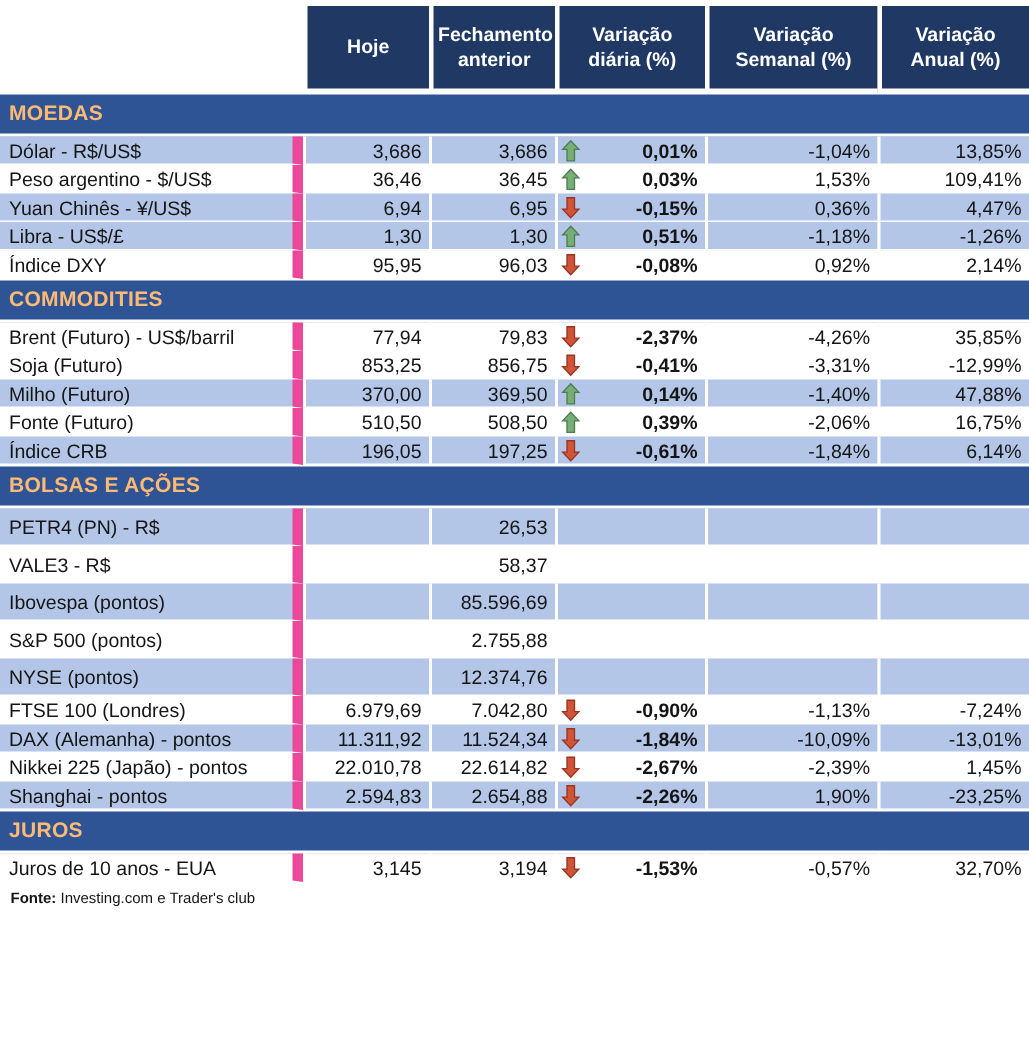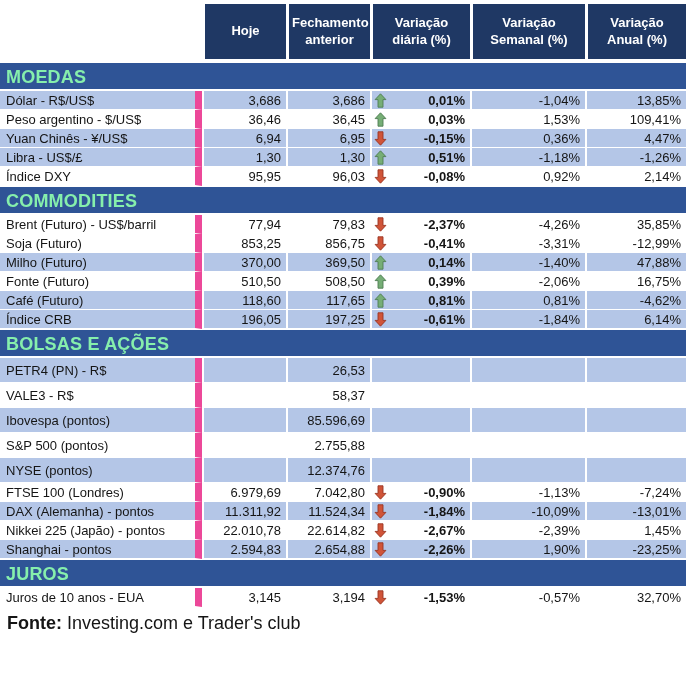--- a/index.html
+++ b/index.html
@@ -19,41 +19,41 @@
   td.colhead{
     background:var(--header-bg,#1F3864);
     color:#fff;font-weight:bold;font-size:13px;line-height:1.25;
     text-align:center;vertical-align:middle;
     height:58px;border-left:3px solid #fff;border-bottom:3px solid #fff;
     white-space:normal;padding:2px 3px;
   }
   
   td.band{
     background:var(--section-bg,#2F5496);
-    color:#86efac;font-weight:bold;font-size:18px;
+    color:#fdba74;font-weight:bold;font-size:14px;
     height:29px;vertical-align:top;padding:4px 0 0 6px;
     border-top:1px solid #fff;border-bottom:2px solid #fff;
     letter-spacing:0.2px;
   }
   
   tr.datarow td{
     height:19px;font-size:13px;vertical-align:middle;
     border-bottom:1px solid #fff;background:#fff;
   }
   tr.datarow.tall td{height:25px;}
   tr.datarow.shaded td{background:var(--stripe,#B4C6E7);}
   td.lbl{padding-left:6px;text-align:left;border-right:7px solid #ec4899;}
   td.num{text-align:right;padding-right:5px;border-left:2px solid #fff;}
   td.vard{border-left:2px solid #fff;padding:0 5px 0 2px;}
   .vard-inner{display:flex;align-items:center;justify-content:space-between;height:100%;font-weight:bold;}
   .arrow-wrap{width:13px;height:15px;display:inline-block;}
   .arrow-svg{width:13px;height:15px;display:block;}
   .vard-val{flex:1;text-align:right;}
   
-  .fonte{font-size:18px;padding:6px 0 0 7px;color:#151515;}
+  .fonte{font-size:10px;padding:6px 0 0 7px;color:#151515;}
   .fonte b{font-weight:bold;}
 </style>
 </head>
 <body>
 
 <div class="sheet">
   <table>
     <colgroup>
       <col style="width:202px">
       <col style="width:84px">
@@ -224,37 +224,20 @@
                   <path d="M6 0.8 L11.4 6.6 H8.5 V14.2 H3.5 V6.6 H0.6 Z" fill="#76AE76" stroke="#4E7D52" stroke-width="0.9"></path>
                 </svg>
               </span>
               <span class="vard-val">0,39%</span>
             </span>
           </td>
           <td class="num">-2,06%</td>
           <td class="num">16,75%</td>
         </tr>
         <tr class="datarow shaded">
-          <td class="lbl">Café (Futuro)</td>
-          <td class="num">118,60</td>
-          <td class="num">117,65</td>
-          <td class="vard">
-            <span class="vard-inner">
-              <span class="arrow-wrap">
-                <svg viewBox="0 0 12 15" class="arrow-svg">
-                  <path d="M6 0.8 L11.4 6.6 H8.5 V14.2 H3.5 V6.6 H0.6 Z" fill="#76AE76" stroke="#4E7D52" stroke-width="0.9"></path>
-                </svg>
-              </span>
-              <span class="vard-val">0,81%</span>
-            </span>
-          </td>
-          <td class="num">0,81%</td>
-          <td class="num">-4,62%</td>
-        </tr>
-        <tr class="datarow shaded">
           <td class="lbl">Índice CRB</td>
           <td class="num">196,05</td>
           <td class="num">197,25</td>
           <td class="vard">
             <span class="vard-inner">
               <span class="arrow-wrap">
                 <svg viewBox="0 0 12 15" class="arrow-svg">
                   <path d="M6 14.2 L0.6 8.4 H3.5 V0.8 H8.5 V8.4 H11.4 Z" fill="#D05438" stroke="#9A3421" stroke-width="0.9"></path>
                 </svg>
               </span>

